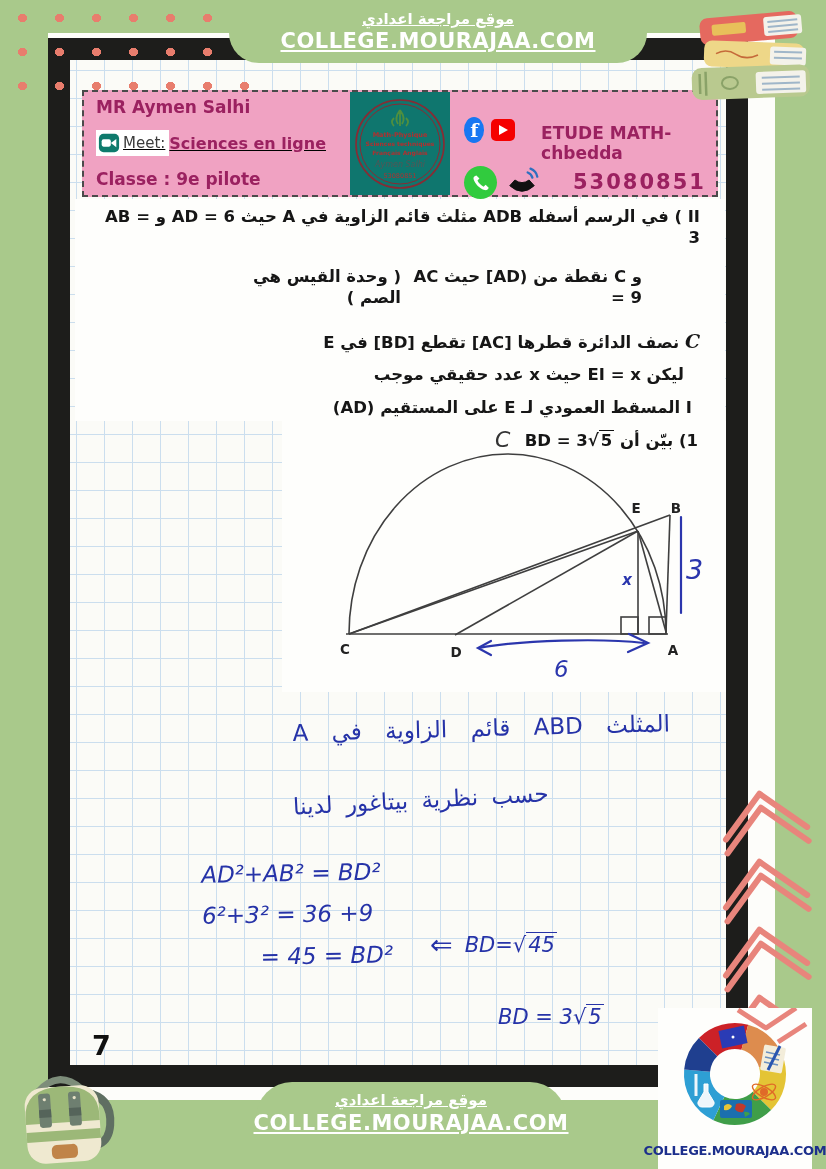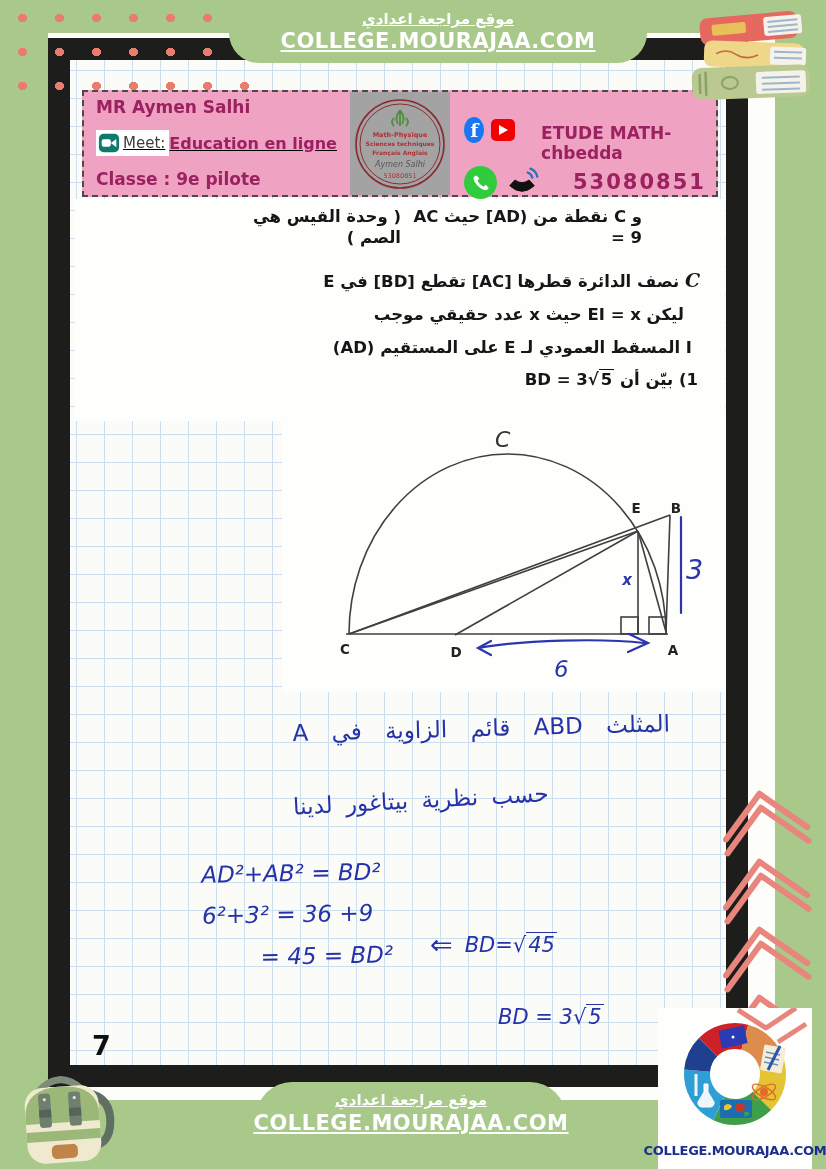--- a/index.html
+++ b/index.html
@@ -46,21 +46,21 @@
     left:82px;top:90px;width:636px;height:107px;background:#f0a2c2;z-index:20;
     border:2px dashed #4a4a4a;box-sizing:border-box;display:flex;
   }
   .card-left{width:252px;padding:5px 2px 6px 12px;display:flex;flex-direction:column;justify-content:space-between;}
   .maroon{color:#9b2160;font-weight:bold;}
   .t-name{font-size:17px;}
   .meet-row{display:flex;align-items:center;font-size:16px;white-space:nowrap;text-decoration:underline;}
   .meet-pill{background:#fff;display:flex;align-items:center;gap:3px;padding:2px 4px 2px 2px;}
   .meet-label{color:#3c3c3c;font-size:15px;}
   .t-classe{font-size:17px;}
-  .stamp-box{width:100px;background:#a3a3a3;display:flex;align-items:center;justify-content:center;}
+  .stamp-box{width:100px;background:#0f766e;display:flex;align-items:center;justify-content:center;}
   .card-right{flex:1;display:flex;flex-direction:column;justify-content:space-around;padding:4px 8px 6px 14px;}
   .cr-row{display:flex;align-items:center;}
   .icon-fb{width:26px;height:26px;border-radius:50%;background:#1877f2;color:#fff;display:flex;align-items:center;justify-content:center;font-weight:bold;font-family:"DejaVu Serif",serif;font-size:19px;}
   .icon-yt{width:30px;height:22px;border-radius:5px;background:#f50000;display:flex;align-items:center;justify-content:center;margin-left:7px;}
   .yt-tri{width:0;height:0;border-left:9px solid #fff;border-top:5px solid transparent;border-bottom:5px solid transparent;}
   .channel{font-size:17px;margin-left:26px;margin-top:27px;}
   .icon-wa{width:33px;height:33px;border-radius:50%;background:#31cb3e;display:flex;align-items:center;justify-content:center;}
   .phone-num{font-size:21px;letter-spacing:2px;margin-left:34px;}
 
   
@@ -148,21 +148,21 @@
     <div class="maroon t-name">MR  Aymen Salhi</div>
     <div class="meet-row">
       <span class="meet-pill">
         <svg width="22" height="22" viewBox="0 0 24 24">
           <rect x="1" y="2" width="22" height="20" rx="5" fill="#0e7a6c"></rect>
           <rect x="4" y="8" width="10" height="8" rx="2" fill="#fff"></rect>
           <polygon points="14,12 20,7.5 20,16.5" fill="#fff"></polygon>
         </svg>
         <span class="meet-label">Meet:</span>
       </span>
-      <span class="maroon" style="margin-right:3px;">Education en ligne</span>
+      <span class="maroon" style="margin-right:3px;">Sciences en ligne</span>
     </div>
     <div class="maroon t-classe">Classe :  9e pilote</div>
   </div>
 
   <div class="stamp-box">
     <svg width="96" height="99" viewBox="0 0 96 99">
       <circle cx="48" cy="50" r="44" fill="none" stroke="#8a2a33" stroke-width="1.6"></circle>
       <circle cx="48" cy="50" r="40" fill="none" stroke="#8a2a33" stroke-width="1"></circle>
       <path d="M48 16 q-6 8 -2 14 M48 16 q6 8 2 14 M48 18 v14 M42 24 q-4 4 0 8 M54 24 q4 4 0 8" stroke="#4f8f3f" stroke-width="1.8" fill="none"></path>
       <text x="48" y="43" text-anchor="middle" font-size="6.5" fill="#b03030" font-weight="bold">Math-Physique</text>
@@ -193,20 +193,21 @@
           <path d="M24 10 q4 1.5 5 5.5" stroke="#2e6fbf" stroke-width="2.4" fill="none" stroke-linecap="round"></path>
           <path d="M27 6 q6 2.5 7.2 8.5" stroke="#2e6fbf" stroke-width="2.4" fill="none" stroke-linecap="round"></path>
         </svg>
       </span>
       <span class="maroon phone-num">53080851</span>
     </div>
   </div>
 </div>
 
 <div class="abs problem">
+  <div class="pline p1">II ) في الرسم أسفله ADB مثلث قائم الزاوية في A حيث AD = 6 و AB = 3</div>
   <div class="pline p2">
     <span>و C نقطة من ‪[AD)‬ حيث AC = 9</span>
     <span>( وحدة القيس هي الصم )</span>
   </div>
   <div class="pline p3">
     <span class="curve-sym">C</span><span> نصف الدائرة قطرها ‪[AC]‬ تقطع ‪[BD]‬ في E</span>
   </div>
   <div class="pline p5">ليكن EI = x حيث x عدد حقيقي موجب</div>
   <div class="pline p4">I المسقط العمودي لـ E على المستقيم ‪(AD)‬</div>
   <div class="pline p6">

